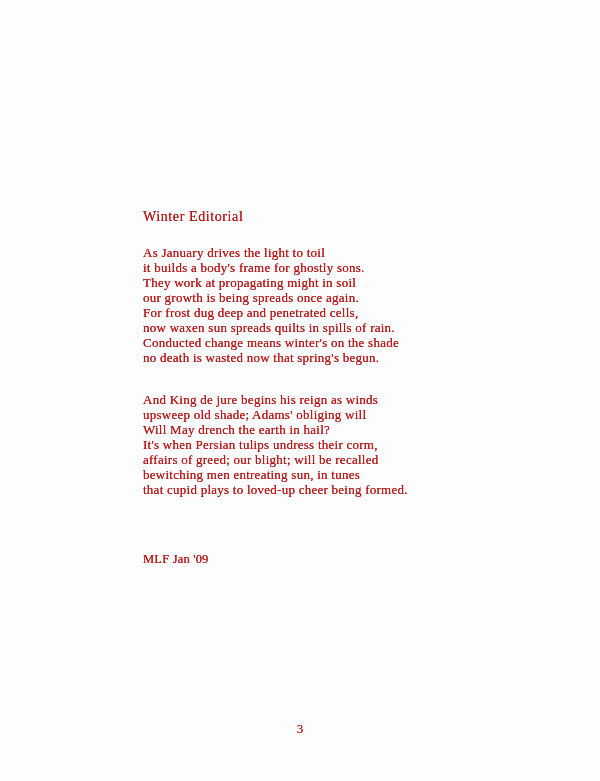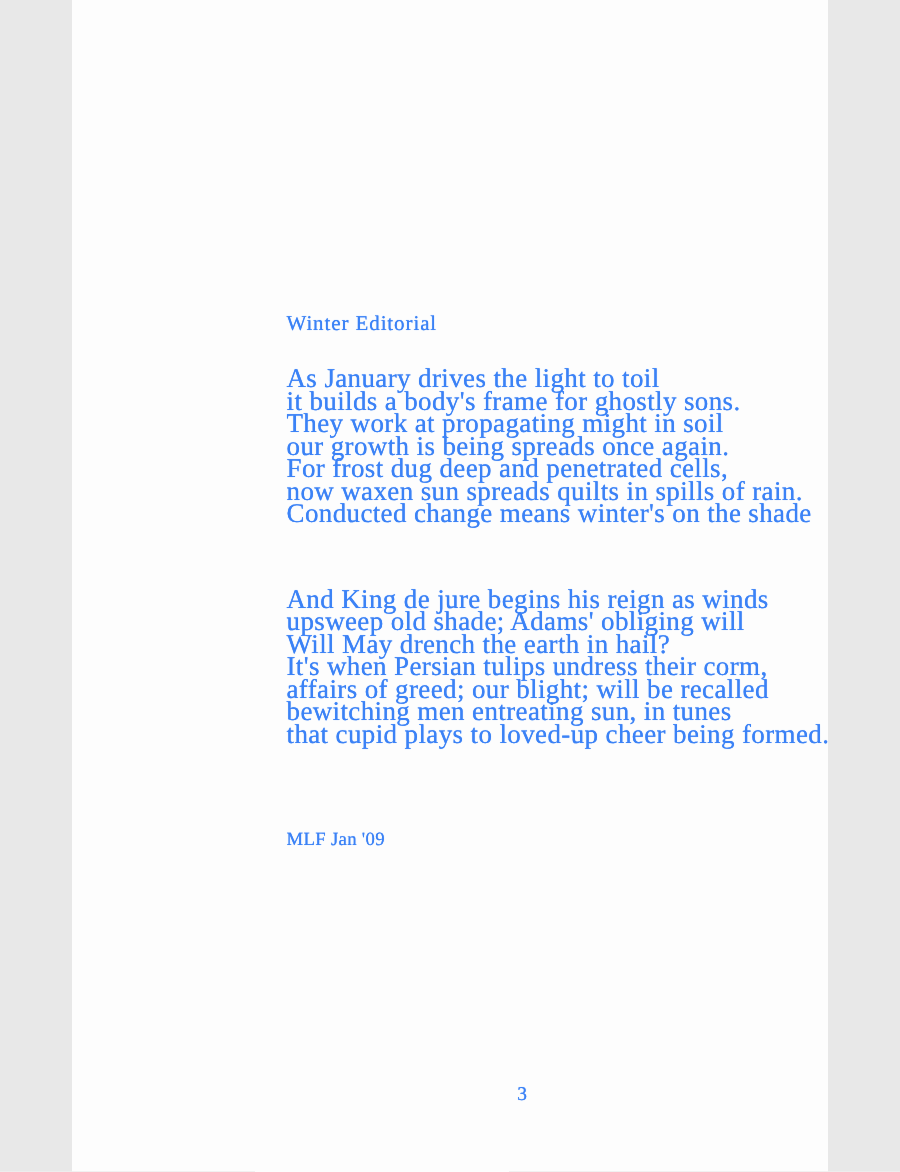--- a/index.html
+++ b/index.html
@@ -2,45 +2,45 @@
 <html><head>
 <meta charset="utf-8">
 <style>
   html, body {
     margin: 0;
     padding: 0;
     background: #e8e8e8;
   }
   .page {
     position: relative;
-    width: 504px;
+    width: 600px;
     height: 781px;
     margin: 0 auto;
     background: #fdfdfd;
     overflow: hidden;
     font-family: "Liberation Serif", "DejaVu Serif", serif;
-    color: #3b82f6;
+    color: #b91c1c;
   }
   .page * {
     font-family: inherit;
   }
   .poem-title {
     position: absolute;
     left: 143px;
     top: 209px;
     font-size: 14px;
     line-height: 16px;
     letter-spacing: 0.6px;
     text-shadow: 0 0 0.5px currentColor;
     white-space: nowrap;
   }
   .stanza {
     position: absolute;
     left: 143px;
-    font-size: 18px;
+    font-size: 13px;
     line-height: 15px;
     letter-spacing: 0.25px;
     text-shadow: 0 0 0.45px currentColor;
     white-space: nowrap;
   }
   .stanza-1 { top: 245px; }
   .stanza-2 { top: 392px; }
   .signature {
     position: absolute;
     left: 143px;
@@ -70,20 +70,21 @@
   <div class="poem-title">Winter Editorial</div>
 
   <div class="stanza stanza-1">
     <div class="line">As January drives the light to toil</div>
     <div class="line">it builds a body's frame for ghostly sons.</div>
     <div class="line">They work at propagating might in soil</div>
     <div class="line">our growth is being spreads once again.</div>
     <div class="line">For frost dug deep and penetrated cells,</div>
     <div class="line">now waxen sun spreads quilts in spills of rain.</div>
     <div class="line">Conducted change means winter's on the shade</div>
+    <div class="line">no death is wasted now that spring's begun.</div>
   </div>
 
   <div class="stanza stanza-2">
     <div class="line">And King de jure begins his reign as winds</div>
     <div class="line">upsweep old shade; Adams' obliging will</div>
     <div class="line">Will May drench the earth in hail?</div>
     <div class="line">It's when Persian tulips undress their corm,</div>
     <div class="line">affairs of greed; our blight; will be recalled</div>
     <div class="line">bewitching men entreating sun, in tunes</div>
     <div class="line">that cupid plays to loved-up cheer being formed.</div>

